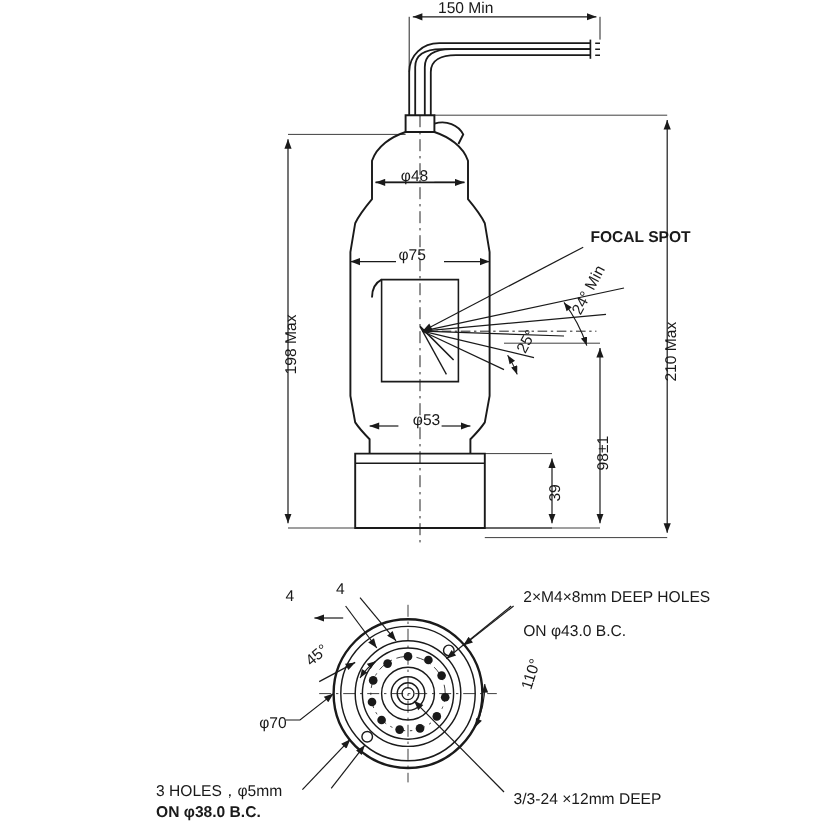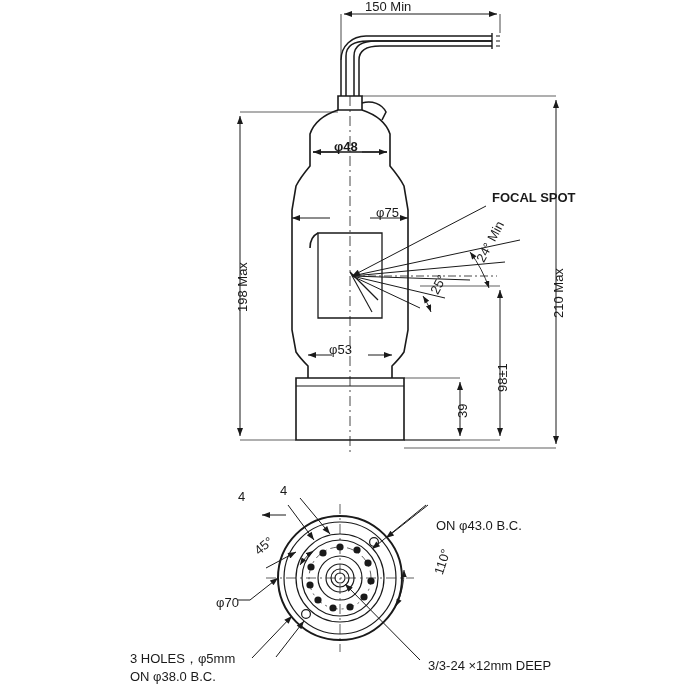--- a/index.html
+++ b/index.html
@@ -202,39 +202,40 @@
         <path d="M314,540 L288,505" marker-start="url(#arrowstart)"></path>
         <path d="M330,534 L300,498" marker-start="url(#arrowstart)"></path>
         <path d="M286,515 L262,515" marker-end="url(#arrow)"></path>
         <path d="M396,606 A 80 80 0 0 0 404 570" stroke-width="0.9" marker-start="url(#arrowstart)" marker-end="url(#arrow)"></path>
         <path d="M300,565 A 52 52 0 0 1 313 551" stroke-width="0.9" marker-start="url(#arrowstart)" marker-end="url(#arrow)"></path>
       </g>
     </g>
   </svg>
 
   <div class="lbl" style="left:365px; top:0px;">150 Min</div>
-  <div class="lbl" style="left:334px; top:140px;font-weight:bold;">φ48</div>
-  <div class="lbl" style="left:332px; top:206px;margin-left:44px;">φ75</div>
-  <div class="lbl" style="left:329px; top:343px;">φ53</div>
+  <div class="lbl" style="left:334px; top:140px;">φ48</div>
+  <div class="lbl" style="left:332px; top:206px;">φ75</div>
+  <div class="lbl" style="left:344px; top:343px;">φ53</div>
   <div class="lbl" style="left:492px; top:191px;font-weight:bold;">FOCAL SPOT</div>
 
   <div class="lbl rot90" style="left:236px; top:312px;">198 Max</div>
   <div class="lbl rot90" style="left:552px; top:318px;">210 Max</div>
   <div class="lbl rot90" style="left:496px; top:392px;">98±1</div>
   <div class="lbl rot90" style="left:456px; top:418px;">39</div>
 
   <div class="lbl" style="left:474px; top:258px; transform:rotate(-62deg); transform-origin:left top;">24° Min</div>
   <div class="lbl" style="left:428px; top:290px; transform:rotate(-62deg); transform-origin:left top;">25°</div>
 
   <div class="lbl" style="left:238px; top:490px;">4</div>
   <div class="lbl" style="left:280px; top:484px;">4</div>
   <div class="lbl" style="left:252px; top:547px; transform:rotate(-40deg); transform-origin:left top;">45°</div>
   <div class="lbl" style="left:432px; top:572px; transform:rotate(-72deg); transform-origin:left top;">110°</div>
   <div class="lbl" style="left:216px; top:596px;">φ70</div>
 
+  <div class="lbl" style="left:436px; top:491px;">2×M4×8mm DEEP HOLES</div>
   <div class="lbl" style="left:436px; top:519px;">ON φ43.0 B.C.</div>
 
   <div class="lbl" style="left:130px; top:652px;">3 HOLES，φ5mm</div>
-  <div class="lbl" style="left:130px; top:670px;">ON φ38.0 B.C.</div>
+  <div class="lbl" style="left:130px; top:670px;font-weight:bold;">ON φ38.0 B.C.</div>
 
   <div class="lbl" style="left:428px; top:659px;">3/3-24 ×12mm DEEP</div>
 
 </div>
 
 </body></html>

